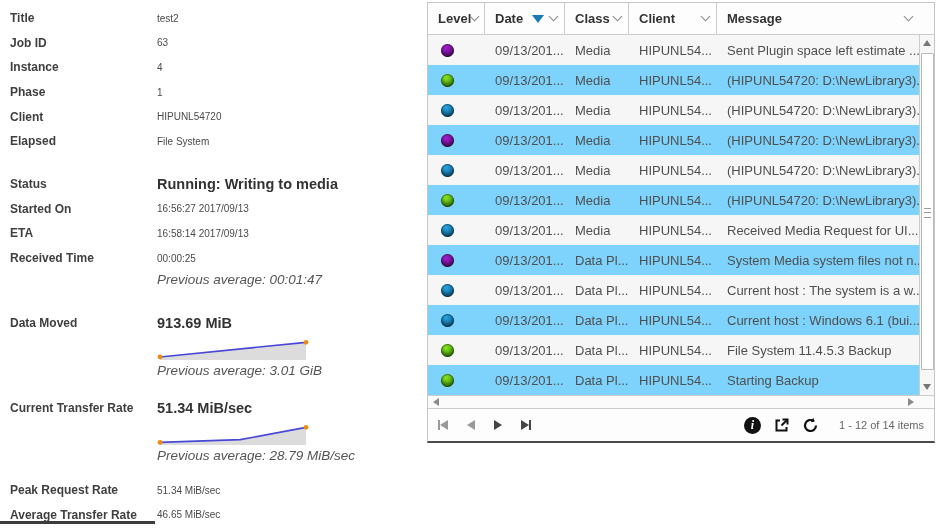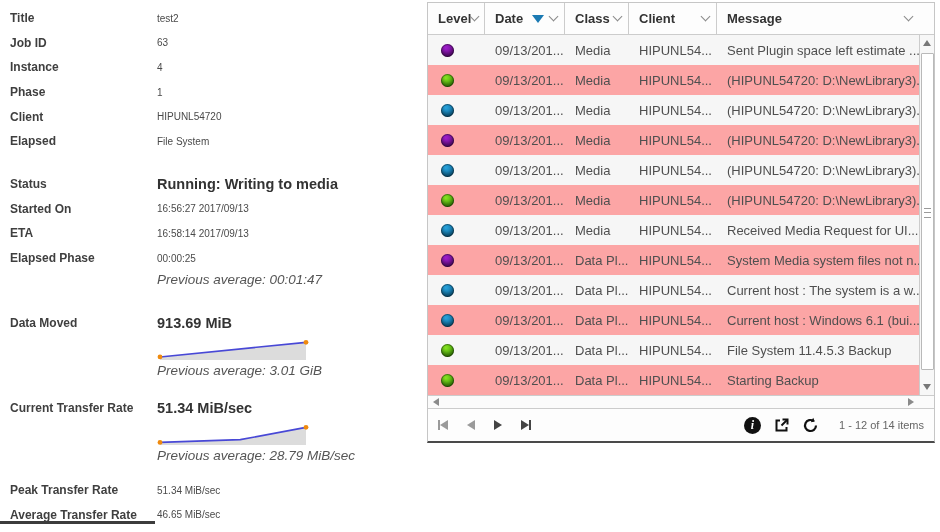--- a/index.html
+++ b/index.html
@@ -12,21 +12,21 @@
   .kvrow{display:flex;height:24.6px;align-items:center;}
   .kvrow .lbl{width:147px;flex:none;font-size:12px;font-weight:700;color:#3f3f3f;}
   .kvrow .val{font-size:10px;color:#4a4a4a;white-space:nowrap;}
   .kvrow .val.bold{font-weight:700;color:#333;font-size:14.5px;}
   .prevline{margin-left:147px;font-size:13.5px;font-style:italic;color:#555;line-height:19px;}
   .sparkwrap{margin-left:147px;margin-top:2px;height:23px;}
   .bottom-line{position:absolute;left:0;bottom:0;width:155px;height:3px;background:#3c3c3c;}
 
   
   .grid{position:absolute;left:427px;top:2px;width:508px;height:441px;box-sizing:border-box;
-        background:#fca5a5;border:1px solid #c6c6c6;border-bottom:2px solid #4a4a4a;font-size:13px;}
+        background:#7dd3fc;border:1px solid #c6c6c6;border-bottom:2px solid #4a4a4a;font-size:13px;}
   .ghead{display:flex;height:32px;border-bottom:1px solid #ccc;background:#fdfdfd;box-sizing:border-box;}
   .hcell{display:flex;align-items:center;box-sizing:border-box;padding:0 7px 0 10px;
          border-right:1px solid #ccc;font-weight:700;color:#333;}
   .hcell .sp{flex:1;}
   .hscrollpad{width:15px;flex:none;}
   .chev{width:6px;height:6px;border-right:1.6px solid #8a8a8a;border-bottom:1.6px solid #8a8a8a;
         transform:rotate(45deg);margin-top:-4px;flex:none;}
   .sortdesc{width:0;height:0;border-left:6px solid transparent;border-right:6px solid transparent;
             border-top:8px solid #1b7ab3;margin-left:9px;flex:none;}
   .gbody{position:relative;}
@@ -115,21 +115,21 @@
         </div>
       <div class="kvrow">
           <span class="lbl">Started On</span>
           <span class="val">16:56:27 2017/09/13</span>
         </div>
       <div class="kvrow">
           <span class="lbl">ETA</span>
           <span class="val">16:58:14 2017/09/13</span>
         </div>
       <div class="kvrow">
-          <span class="lbl">Elapsed Phase</span>
+          <span class="lbl">Received Time</span>
           <span class="val">00:00:25</span>
         </div>
       <div class="prevline">Previous average: 00:01:47</div>
     </div>
 
     <div class="sect" style="top:311px;">
       <div class="kvrow">
           <span class="lbl">Data Moved</span>
           <span class="val bold">913.69 MiB</span>
         </div>
@@ -151,21 +151,21 @@
             <polygon points="3,19.39072847682119 83.30000000000001,16.649006622516556 149,4.359999999999999 149,22 3,22" fill="#dcdcdc"></polygon>
             <polyline points="3,19.39072847682119 83.30000000000001,16.649006622516556 149,4.359999999999999" fill="none" stroke="#4848d6" stroke-width="1.6"></polyline>
             <circle cx="3" cy="19.39072847682119" r="2.4" fill="#ef8a0e"></circle>
             <circle cx="149" cy="4.359999999999999" r="2.4" fill="#ef8a0e"></circle>
           </svg></div>
       <div class="prevline">Previous average: 28.79 MiB/sec</div>
     </div>
 
     <div class="sect" style="top:478px;">
       <div class="kvrow">
-          <span class="lbl">Peak Transfer Rate</span>
+          <span class="lbl">Peak Request Rate</span>
           <span class="val">51.34 MiB/sec</span>
         </div>
       <div class="kvrow">
           <span class="lbl">Average Transfer Rate</span>
           <span class="val">46.65 MiB/sec</span>
         </div>
     </div>
   </div>
 
   <div class="bottom-line"></div>

